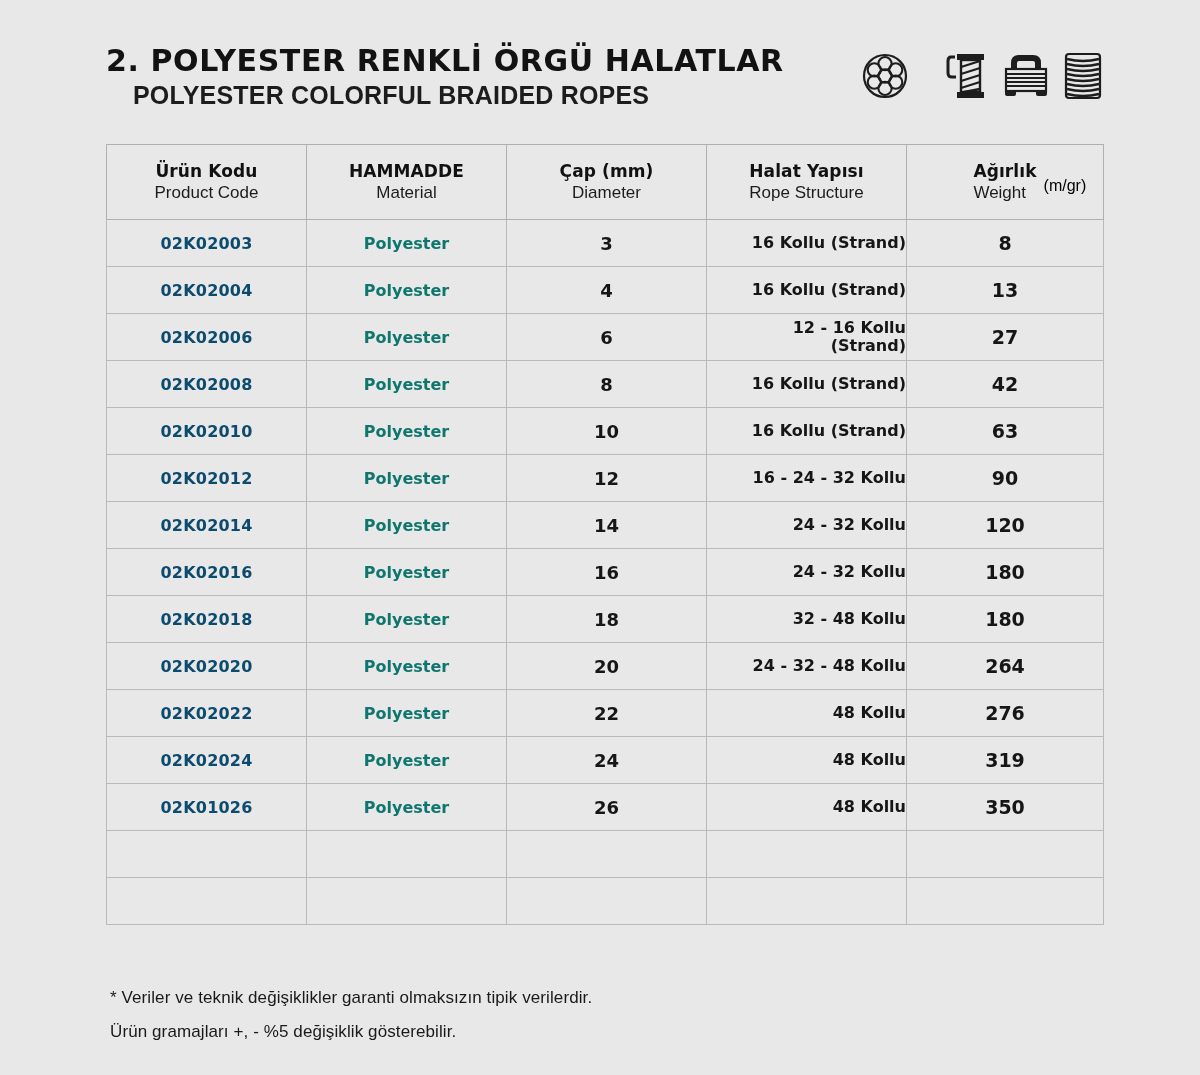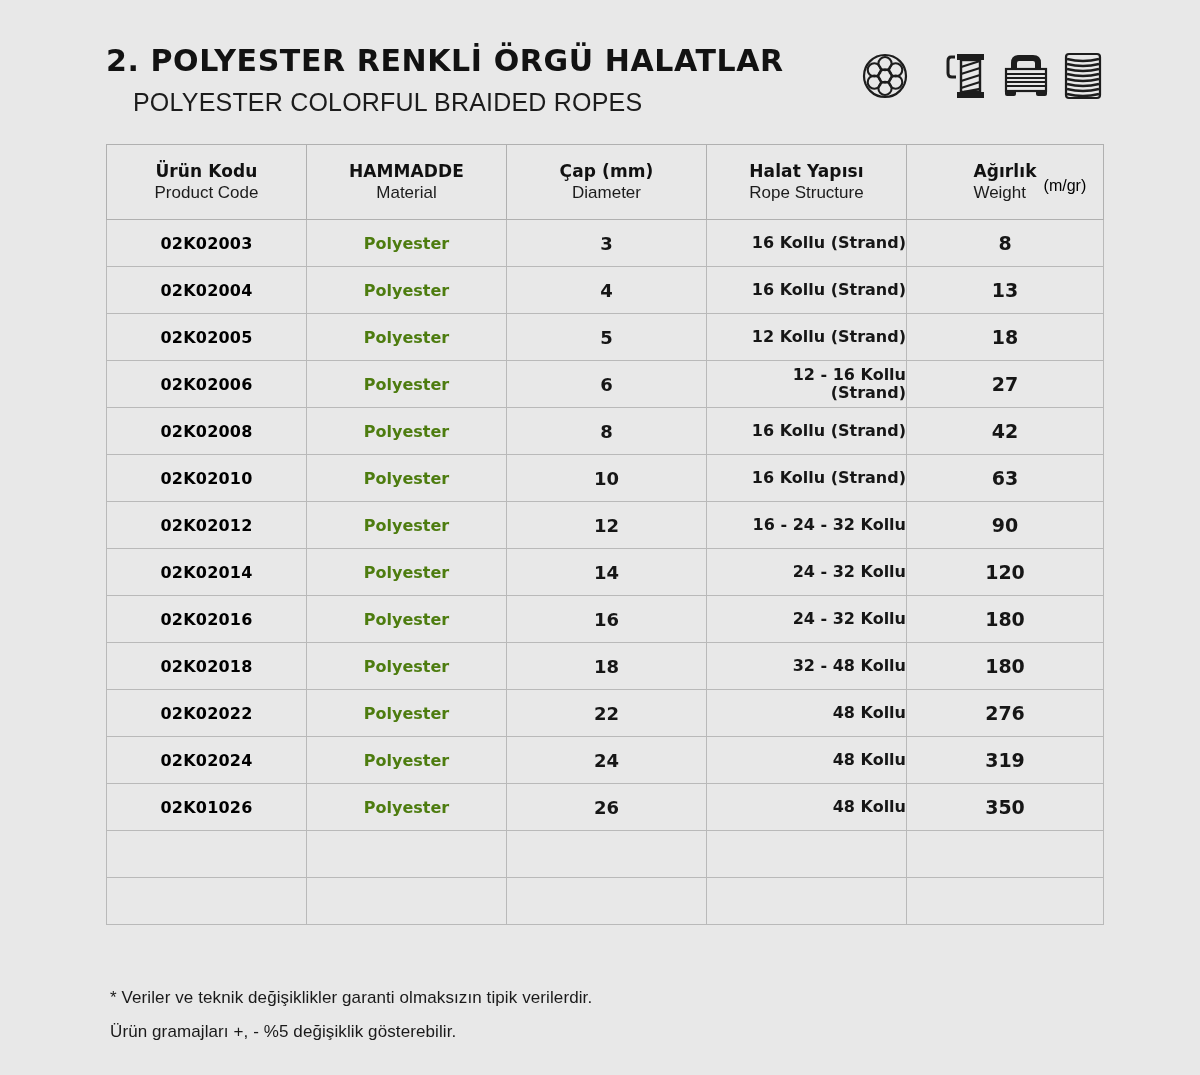--- a/index.html
+++ b/index.html
@@ -43,26 +43,26 @@
     font-size: 30px;
     letter-spacing: 0.6px;
     line-height: 34px;
     color: #121212;
     white-space: nowrap;
     margin: 0;
     padding: 0;
   }
   .title-sub {
     font-family: "Liberation Sans", sans-serif;
-    font-weight: 400;
+    font-weight: 700;
     font-size: 25px;
     line-height: 30px;
     letter-spacing: 0.2px;
     color: #1c1c1c;
-    margin: 9px 0 0 27px;
+    margin: 2px 0 0 27px;
     white-space: nowrap;
   }
 
   .icons {
     position: absolute;
     right: 0;
     top: 4px;
     display: flex;
     align-items: center;
     gap: 0px;
@@ -148,28 +148,28 @@
 
   table.spec tbody td {
     height: 46px;
   }
   .cell-code {
     text-align: center;
     font-family: "DejaVu Sans", sans-serif;
     font-weight: 700;
     font-size: 16px;
     letter-spacing: 0.2px;
-    color: #000000;
+    color: #0c4a6e;
   }
   .cell-mat {
     text-align: center;
     font-family: "DejaVu Sans", sans-serif;
     font-weight: 700;
     font-size: 16px;
-    color: #4d7c0f;
+    color: #0f766e;
   }
   .cell-dia {
     text-align: center;
     font-family: "DejaVu Sans", sans-serif;
     font-weight: 700;
     font-size: 18px;
     color: #161616;
   }
   .cell-struct {
     text-align: right;
@@ -340,27 +340,20 @@
             <td class="cell-struct">16 Kollu (Strand)</td>
             <td class="cell-weight">8</td>
           </tr>
           <tr>
             <td class="cell-code">02K02004</td>
             <td class="cell-mat">Polyester</td>
             <td class="cell-dia">4</td>
             <td class="cell-struct">16 Kollu (Strand)</td>
             <td class="cell-weight">13</td>
           </tr>
-          <tr>
-            <td class="cell-code">02K02005</td>
-            <td class="cell-mat">Polyester</td>
-            <td class="cell-dia">5</td>
-            <td class="cell-struct">12 Kollu (Strand)</td>
-            <td class="cell-weight">18</td>
-          </tr>
           <tr class="row-tall">
             <td class="cell-code">02K02006</td>
             <td class="cell-mat">Polyester</td>
             <td class="cell-dia">6</td>
             <td class="cell-struct">12 - 16 Kollu (Strand)</td>
             <td class="cell-weight">27</td>
           </tr>
           <tr>
             <td class="cell-code">02K02008</td>
             <td class="cell-mat">Polyester</td>
@@ -395,20 +388,27 @@
             <td class="cell-dia">16</td>
             <td class="cell-struct">24 - 32 Kollu</td>
             <td class="cell-weight">180</td>
           </tr>
           <tr>
             <td class="cell-code">02K02018</td>
             <td class="cell-mat">Polyester</td>
             <td class="cell-dia">18</td>
             <td class="cell-struct">32 - 48 Kollu</td>
             <td class="cell-weight">180</td>
+          </tr>
+          <tr>
+            <td class="cell-code">02K02020</td>
+            <td class="cell-mat">Polyester</td>
+            <td class="cell-dia">20</td>
+            <td class="cell-struct">24 - 32 - 48 Kollu</td>
+            <td class="cell-weight">264</td>
           </tr>
           <tr>
             <td class="cell-code">02K02022</td>
             <td class="cell-mat">Polyester</td>
             <td class="cell-dia">22</td>
             <td class="cell-struct">48 Kollu</td>
             <td class="cell-weight">276</td>
           </tr>
           <tr>
             <td class="cell-code">02K02024</td>

